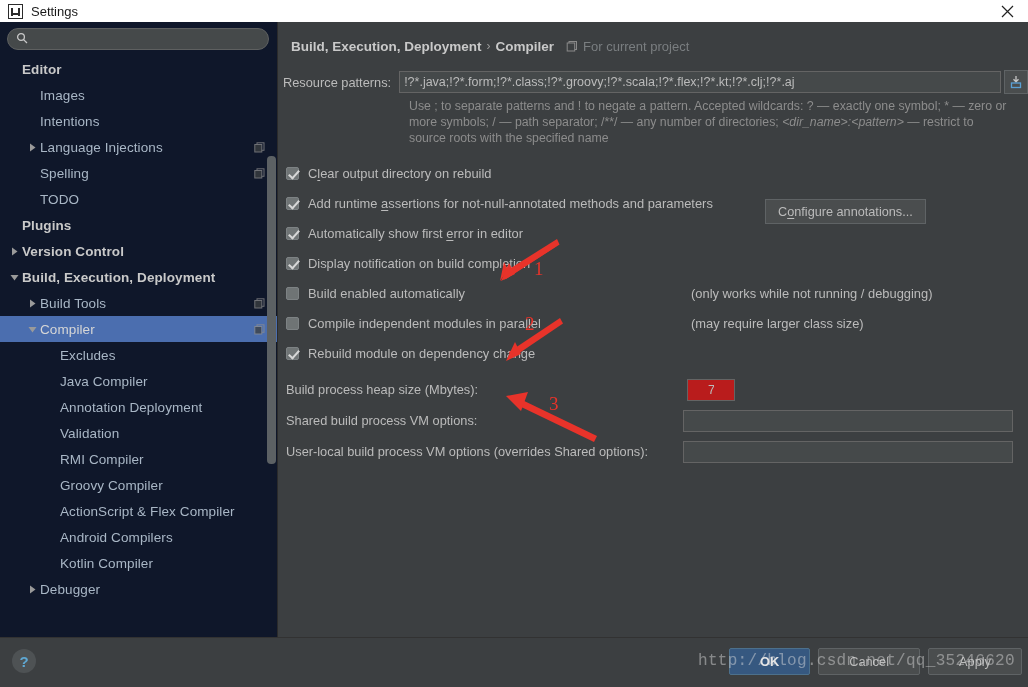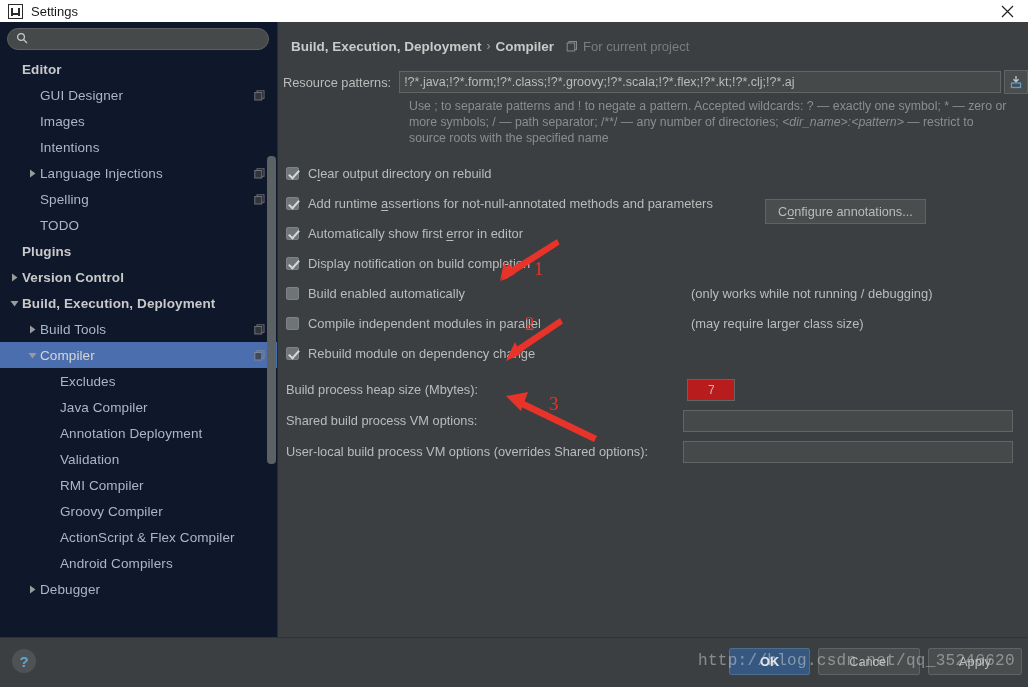--- a/index.html
+++ b/index.html
@@ -472,30 +472,20 @@
         <input class="search-input" type="text" placeholder="" style="">
       </div>
     </div>
     <div class="tree" id="tree">
         <div class="tree-row ind-0 bold">
           <span class="tw"></span>
           <span class="tree-label">Editor</span>
         </div>
         <div class="tree-row ind-1">
           <span class="tw"></span>
-          <span class="tree-label">GUI Designer</span>
-          <span class="tree-copy">
-            <svg width="11" height="11" viewBox="0 0 11 11">
-              <rect x="3" y="0.8" width="7" height="7.5" stroke="#8e8e8e" stroke-width="1" fill="none"></rect>
-              <rect x="0.8" y="2.5" width="7" height="7.5" stroke="#8e8e8e" stroke-width="1" fill="#3c3f41"></rect>
-            </svg>
-          </span>
-        </div>
-        <div class="tree-row ind-1">
-          <span class="tw"></span>
           <span class="tree-label">Images</span>
         </div>
         <div class="tree-row ind-1">
           <span class="tw"></span>
           <span class="tree-label">Intentions</span>
         </div>
         <div class="tree-row ind-1">
           <span class="tw">
             <svg width="9" height="9" viewBox="0 0 9 9">
               <path d="M2 0.5 L7.5 4.5 L2 8.5 Z" fill="#9a9a9a"></path>
@@ -595,20 +585,24 @@
           <span class="tw"></span>
           <span class="tree-label">Groovy Compiler</span>
         </div>
         <div class="tree-row ind-2">
           <span class="tw"></span>
           <span class="tree-label">ActionScript &amp; Flex Compiler</span>
         </div>
         <div class="tree-row ind-2">
           <span class="tw"></span>
           <span class="tree-label">Android Compilers</span>
+        </div>
+        <div class="tree-row ind-2">
+          <span class="tw"></span>
+          <span class="tree-label">Kotlin Compiler</span>
         </div>
         <div class="tree-row ind-1">
           <span class="tw">
             <svg width="9" height="9" viewBox="0 0 9 9">
               <path d="M2 0.5 L7.5 4.5 L2 8.5 Z" fill="#9a9a9a"></path>
             </svg>
           </span>
           <span class="tree-label">Debugger</span>
         </div>
       </div>

